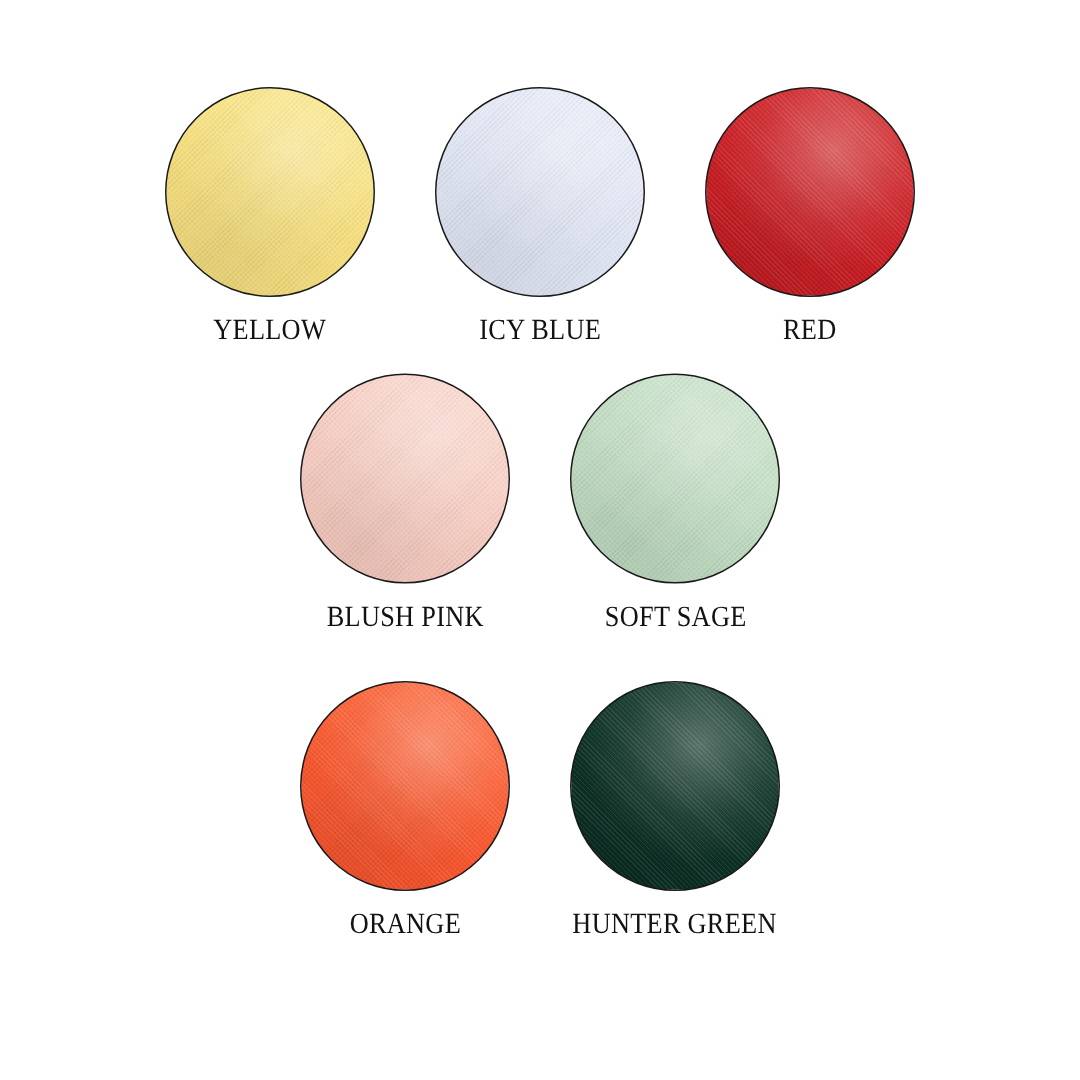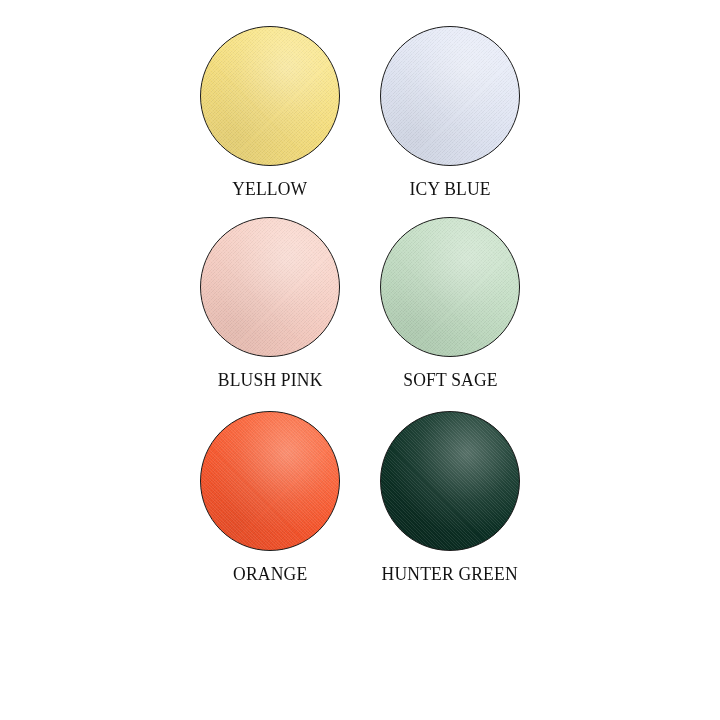--- a/index.html
+++ b/index.html
@@ -15,33 +15,33 @@
   }
 
   #palette-board {
     position: relative;
     width: 720px;
     height: 720px;
     box-sizing: border-box;
     display: flex;
     flex-direction: column;
     justify-content: flex-start;
-    padding-top: 26px;
+    padding-top: 58px;
   }
 
   .swatch-row {
     display: flex;
     flex-direction: row;
     justify-content: center;
     align-items: flex-start;
     width: 720px;
   }
 
   .swatch-row.row-1 { margin-bottom: 17px; }
-  .swatch-row.row-2 { margin-bottom: 20px; align-items: center; }
+  .swatch-row.row-2 { margin-bottom: 31px; align-items: center; }
   .swatch-row.row-3 { }
 
   .swatch-cell {
     width: 180px;
     display: flex;
     flex-direction: column;
     align-items: center;
   }
 
   .swatch-disc {
@@ -106,20 +106,27 @@
     </div>
 
     <div class="swatch-cell">
       <div class="swatch-disc" style="background: linear-gradient(205deg, rgb(233, 237, 249) 0%, rgb(226, 231, 245) 52%, rgb(221, 227, 242) 100%); border-color: rgb(26, 26, 26);">
         <div class="weave"></div>
         <div class="sheen"></div>
       </div>
       <div class="swatch-label" style="color: rgb(18, 18, 18);">ICY BLUE</div>
     </div>
 
+    <div class="swatch-cell">
+      <div class="swatch-disc" style="background: linear-gradient(205deg, rgb(210, 42, 44) 0%, rgb(204, 32, 38) 52%, rgb(189, 26, 32) 100%); border-color: rgb(26, 26, 26);">
+        <div class="weave"></div>
+        <div class="sheen"></div>
+      </div>
+      <div class="swatch-label" style="color: rgb(18, 18, 18);">RED</div>
+    </div>
 
 
   </div>
 
   <div class="swatch-row row-2">
 
     <div class="swatch-cell">
       <div class="swatch-disc" style="background: linear-gradient(205deg, rgb(250, 216, 206) 0%, rgb(248, 207, 196) 52%, rgb(244, 198, 187) 100%); border-color: rgb(26, 26, 26);">
         <div class="weave"></div>
         <div class="sheen"></div>

